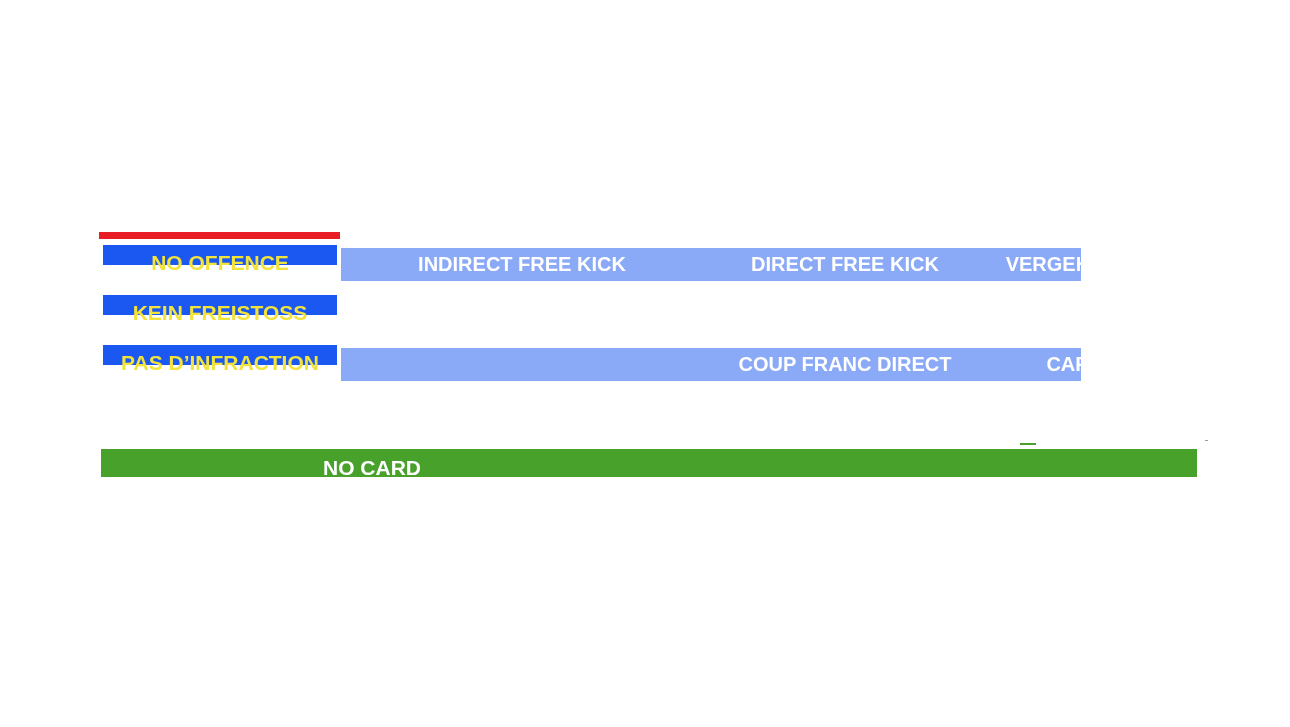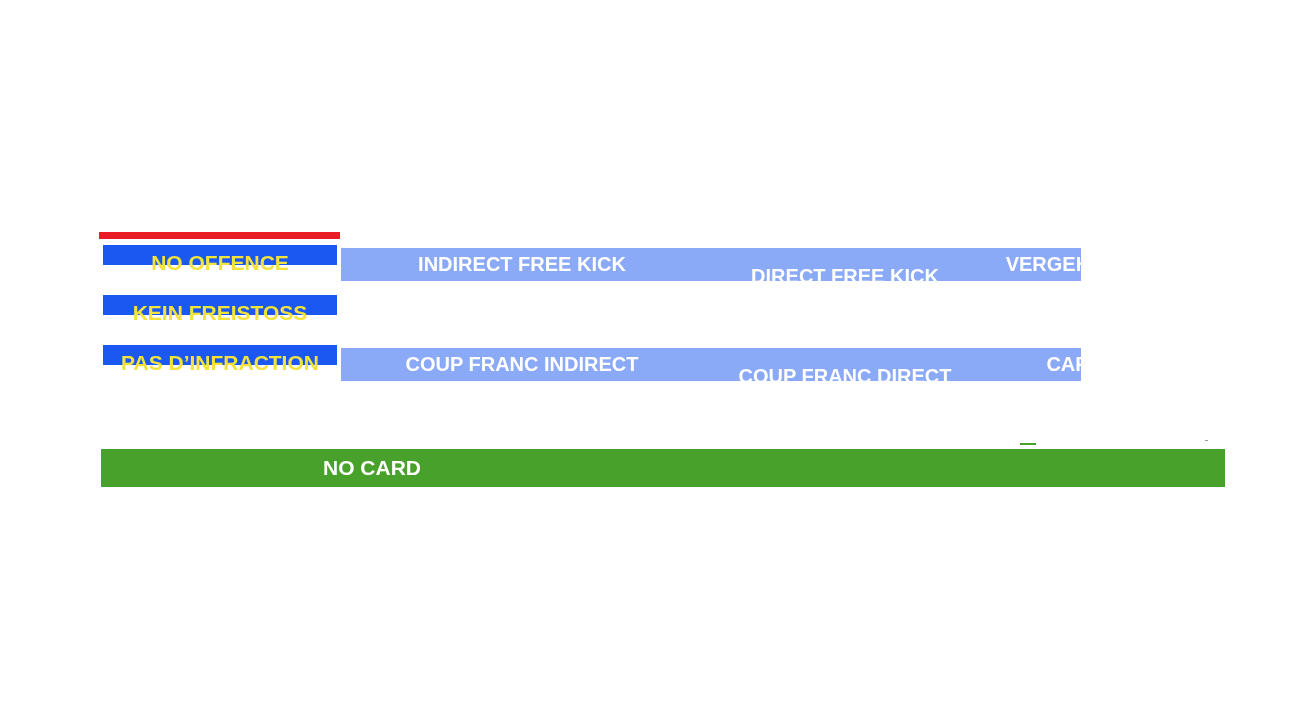--- a/index.html
+++ b/index.html
@@ -52,21 +52,21 @@
     font-size: 20px;
   }
   .offence-cell {
     position: absolute;
     top: 0;
     transform: translateX(-50%);
     line-height: 33px;
     white-space: nowrap;
   }
   .cell-0 { left: 181px; }
-  .cell-1 { left: 504px; margin-top: 12px; }
+  .cell-1 { left: 504px; }
   .cell-2 { left: 748px; }
   .artifact-green-tick {
     position: absolute;
     left: 1020px;
     top: 443px;
     width: 16px;
     height: 2px;
     background: #48a12a;
   }
   .artifact-gray-speck {
@@ -75,25 +75,24 @@
     top: 440px;
     width: 3px;
     height: 1px;
     background: #9a9a9a;
   }
   .card-bar {
     position: absolute;
     left: 101px;
     top: 449px;
     width: 1096px;
-    height: 38px;
+    height: 28px;
     background: #48a12a;
     color: #ffffff;
     font-size: 21px;
-    padding-left: 28px;
   }
   .card-label {
     position: absolute;
     top: 0;
     transform: translateX(-50%);
     line-height: 38px;
     white-space: nowrap;
   }
   .card-0 { left: 271px; }
   .card-1 { left: 577px; }
@@ -121,21 +120,20 @@
     <div class="offence-left-box">
       <span>KEIN FREISTOSS</span>
     </div>
   </div>
 
   <div class="offence-row row-2">
     <div class="offence-left-box">
       <span>PAS D’INFRACTION</span>
     </div>
     <div class="offence-bar">
-      <span class="offence-cell cell-0">COUP FRANC INDIRECT</span>
       <span class="offence-cell cell-1">COUP FRANC DIRECT</span>
       <span class="offence-cell cell-2">CARTON</span>
     </div>
   </div>
 
   <div class="artifact-green-tick"></div>
   <div class="artifact-gray-speck"></div>
 
   <div class="card-bar">
     <span class="card-label card-0">NO CARD</span>

